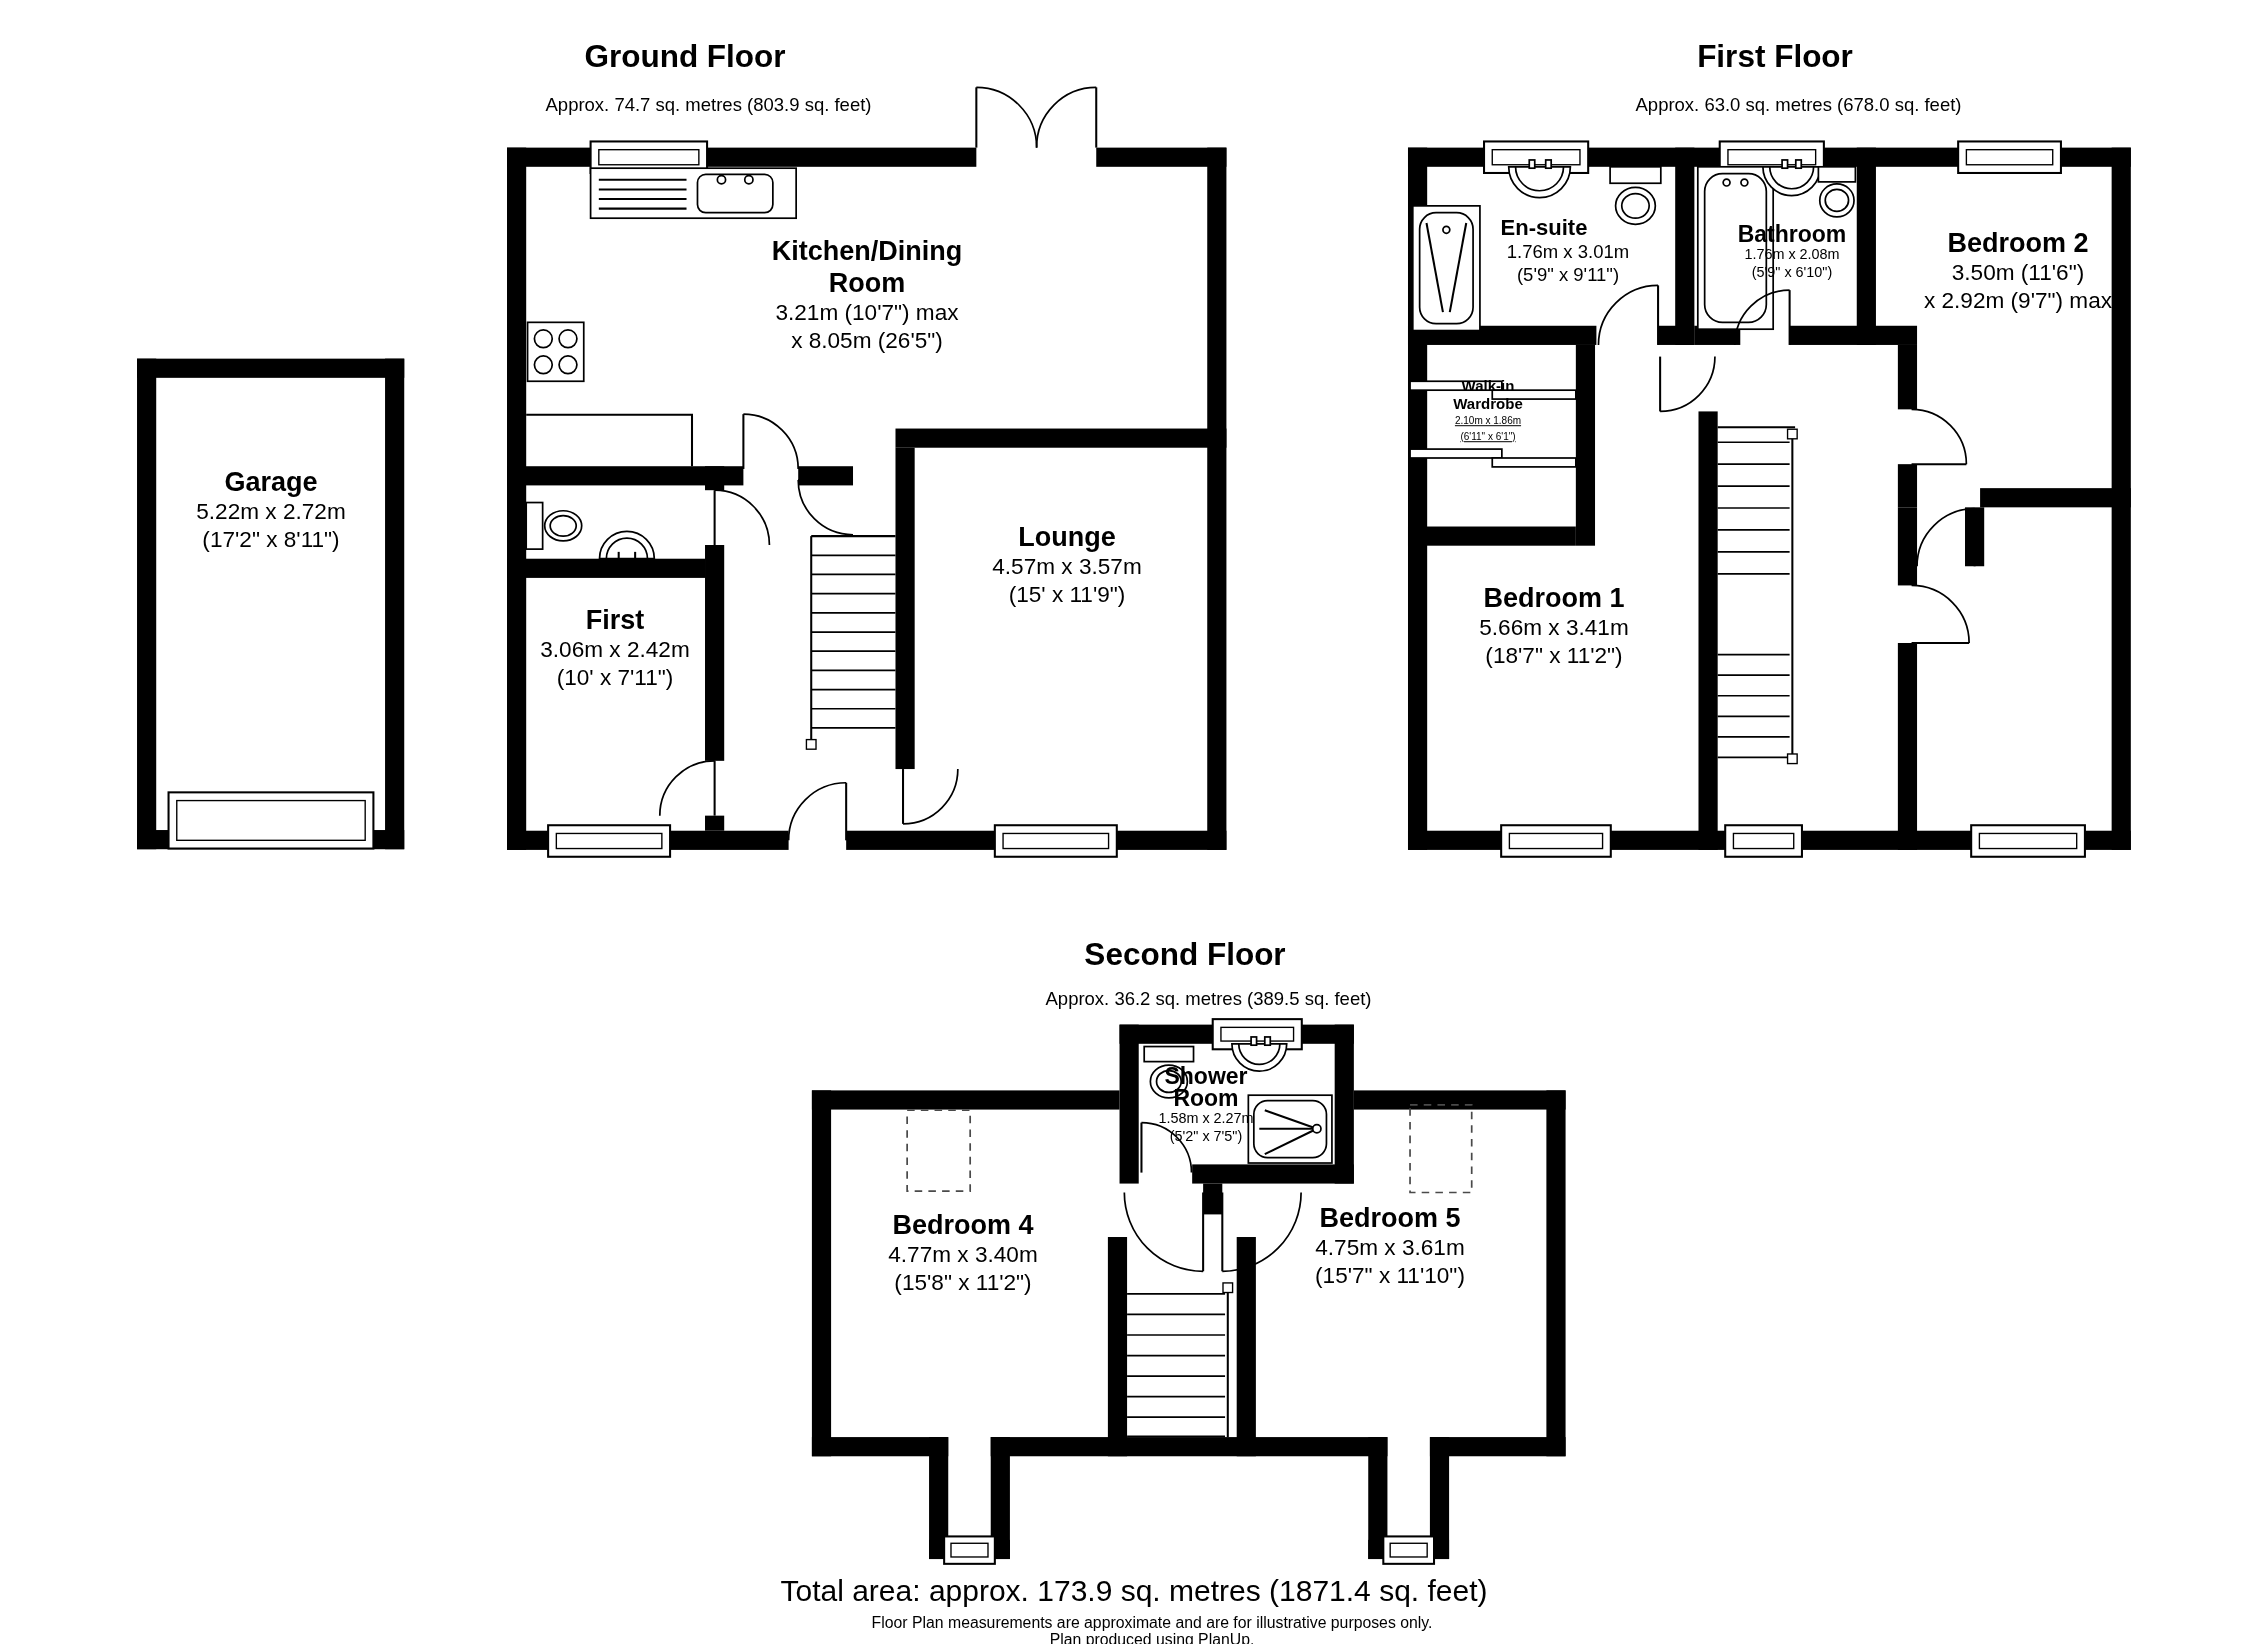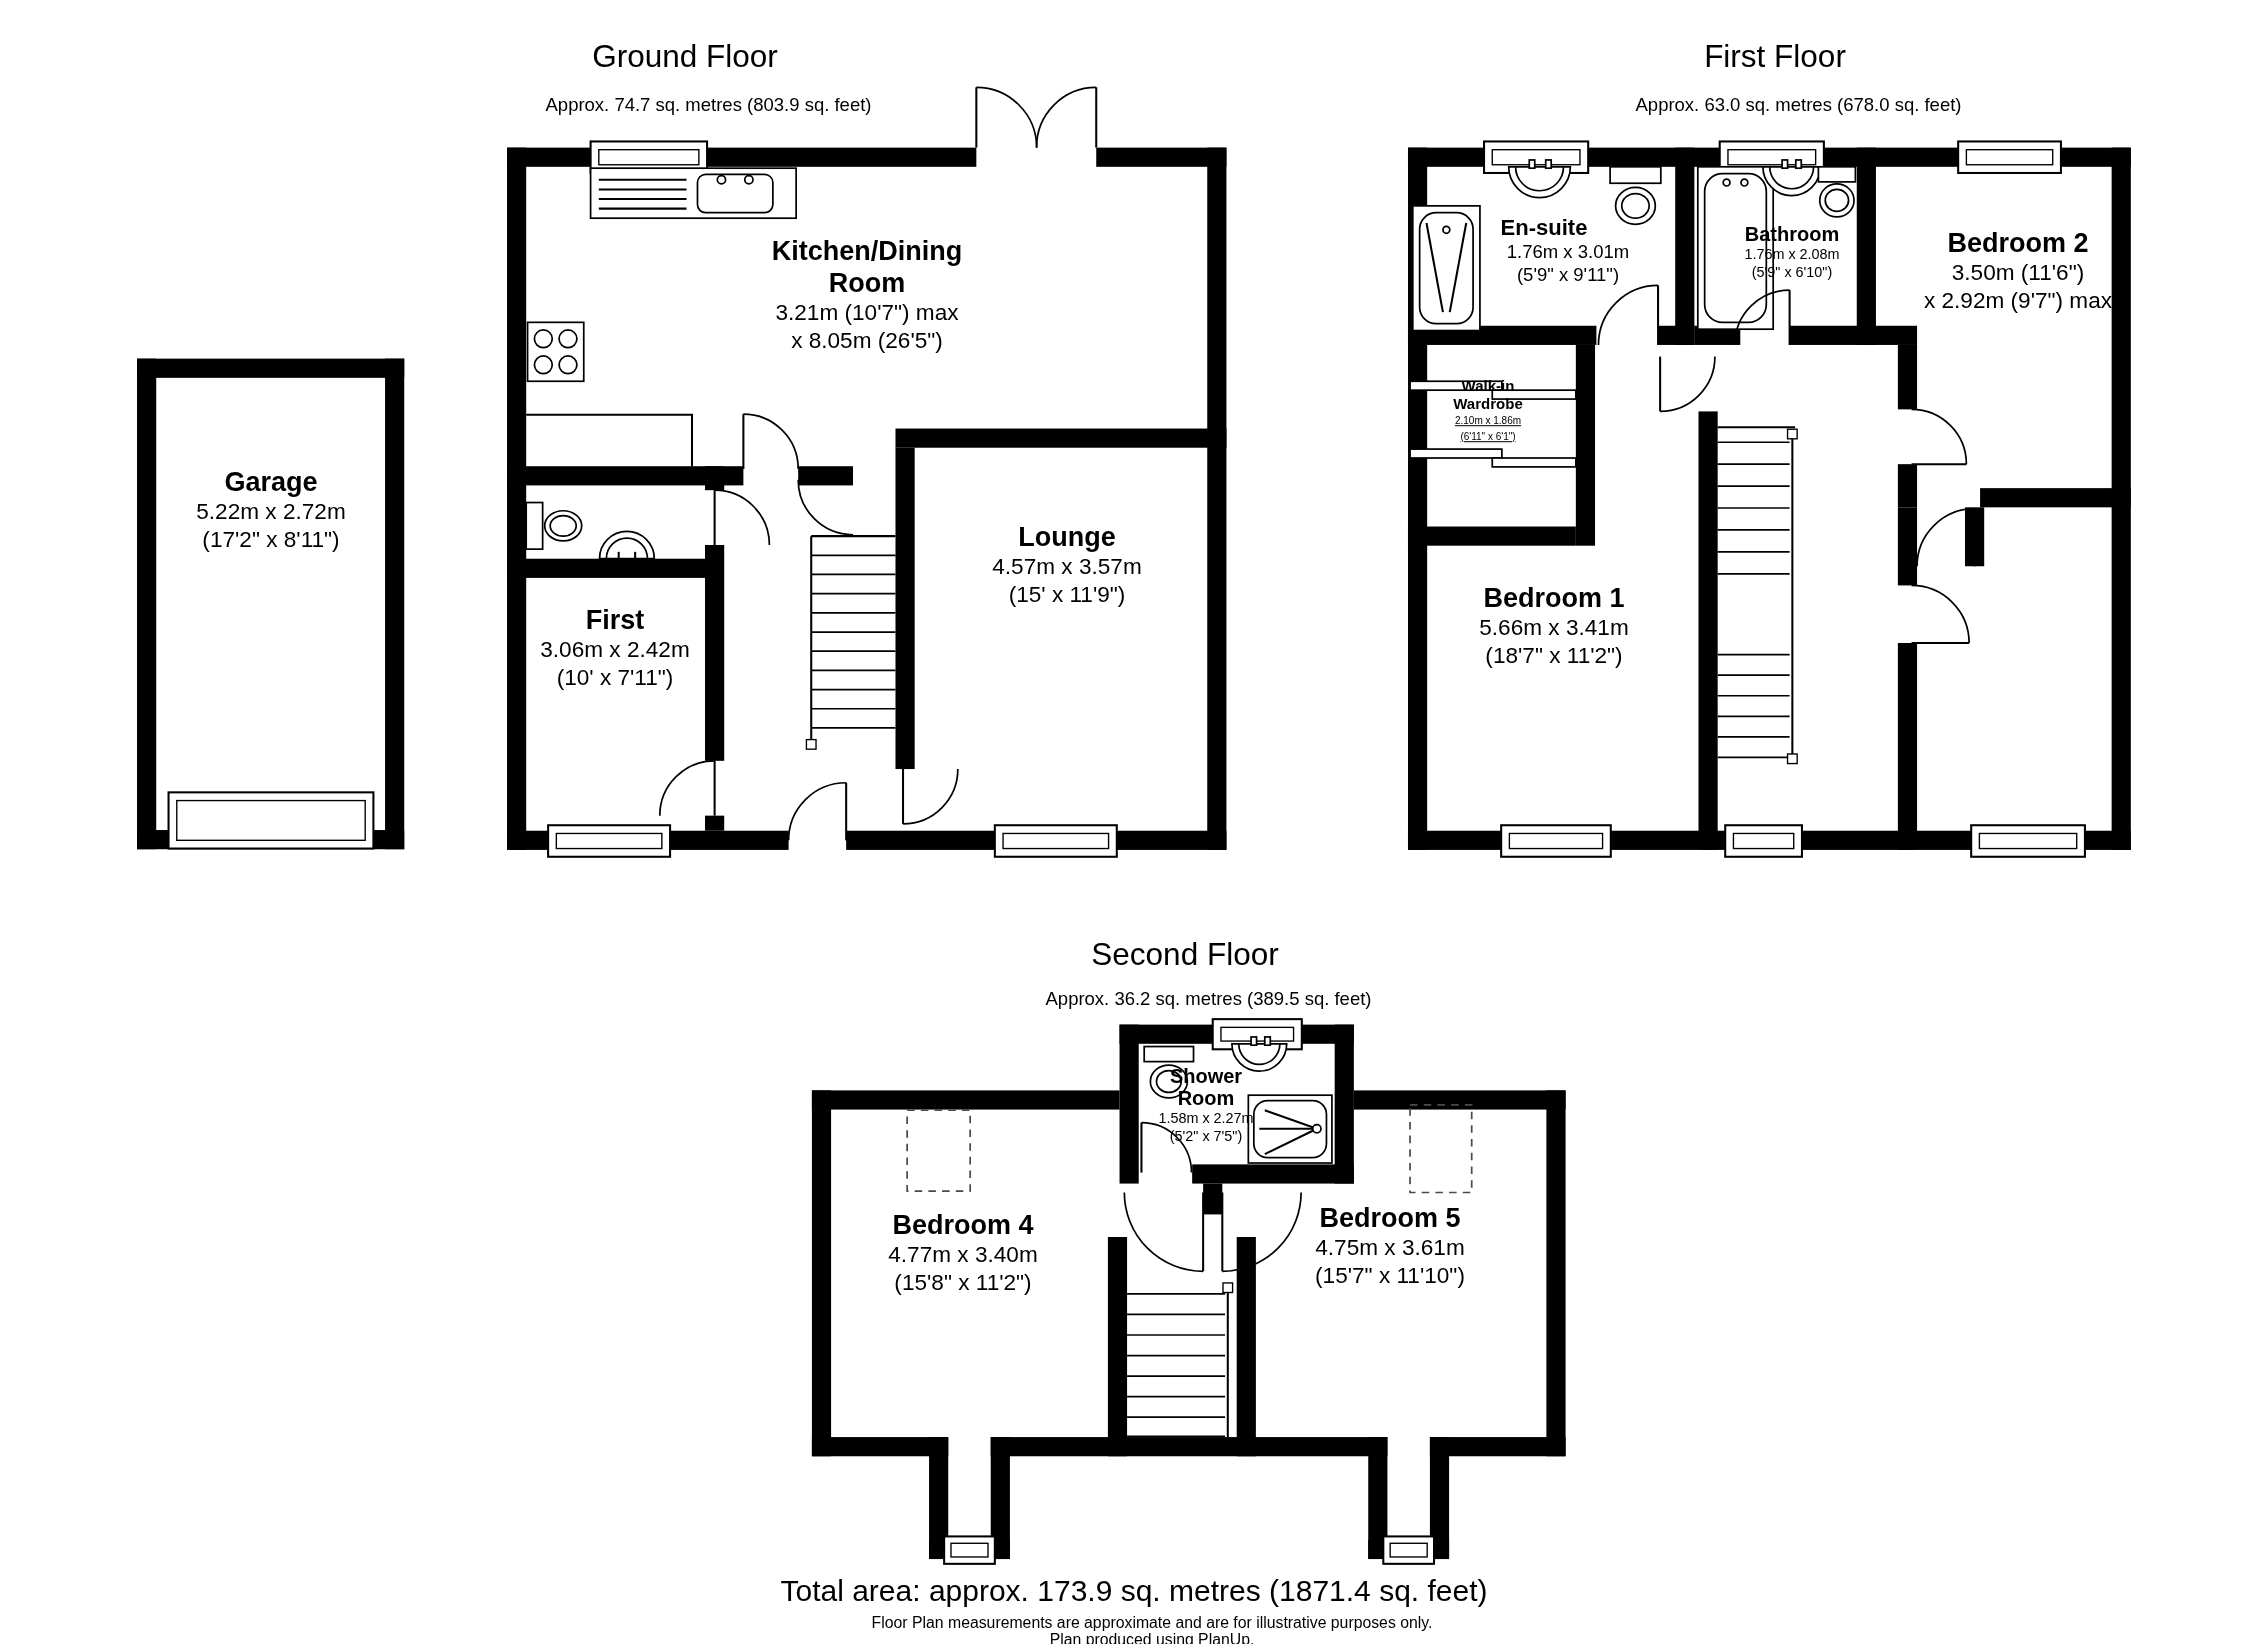--- a/index.html
+++ b/index.html
@@ -10,27 +10,27 @@
   .thin{stroke:#000;stroke-width:3;fill:none;}
   .tread{stroke:#000;stroke-width:2.5;}
   .arc{stroke:#000;stroke-width:2.5;fill:none;}
   .leaf{stroke:#000;stroke-width:3;}
   .fix{stroke:#000;stroke-width:2.5;fill:#fff;}
   .win-o{fill:#fff;stroke:#000;stroke-width:3;}
   .win-i{fill:none;stroke:#000;stroke-width:2;}
   .dash{fill:none;stroke:#4a4a4a;stroke-width:2.5;stroke-dasharray:11 9;}
   .marker{fill:#fff;stroke:#000;stroke-width:2;}
   .label{position:absolute;transform:translate(-50%,-50%);text-align:center;white-space:nowrap;}
-  .fl-t{font-size:31.5px;font-weight:normal;line-height:37px;}
+  .fl-t{font-size:31.5px;font-weight:bold;line-height:37px;}
   .fl-s{font-size:18.5px;line-height:23px;margin-left:47px;}
   .rm-t{font-size:27px;font-weight:bold;line-height:32px;}
   .rm-d{font-size:22.6px;line-height:28px;}
   .md-t{font-size:22px;font-weight:bold;line-height:26px;}
   .md-d{font-size:18.5px;line-height:22.6px;margin-left:48px;}
-  .sm-t{font-size:20px;font-weight:bold;line-height:22px;}
+  .sm-t{font-size:23px;font-weight:bold;line-height:22px;}
   .sm-d{font-size:14.4px;line-height:18px;}
   .xs-t{font-size:15px;font-weight:bold;line-height:18px;}
   .xs-d{font-size:10px;line-height:15.8px;text-decoration:underline;}
   .total{font-size:30px;line-height:36px;}
   .foot{font-size:15.8px;line-height:20px;padding-left:16px;}
 </style>
 </head>
 <body>
 
 <div class="canvas">

